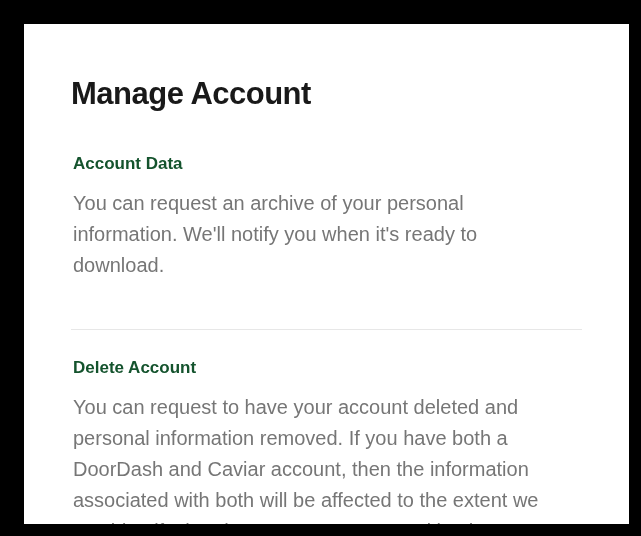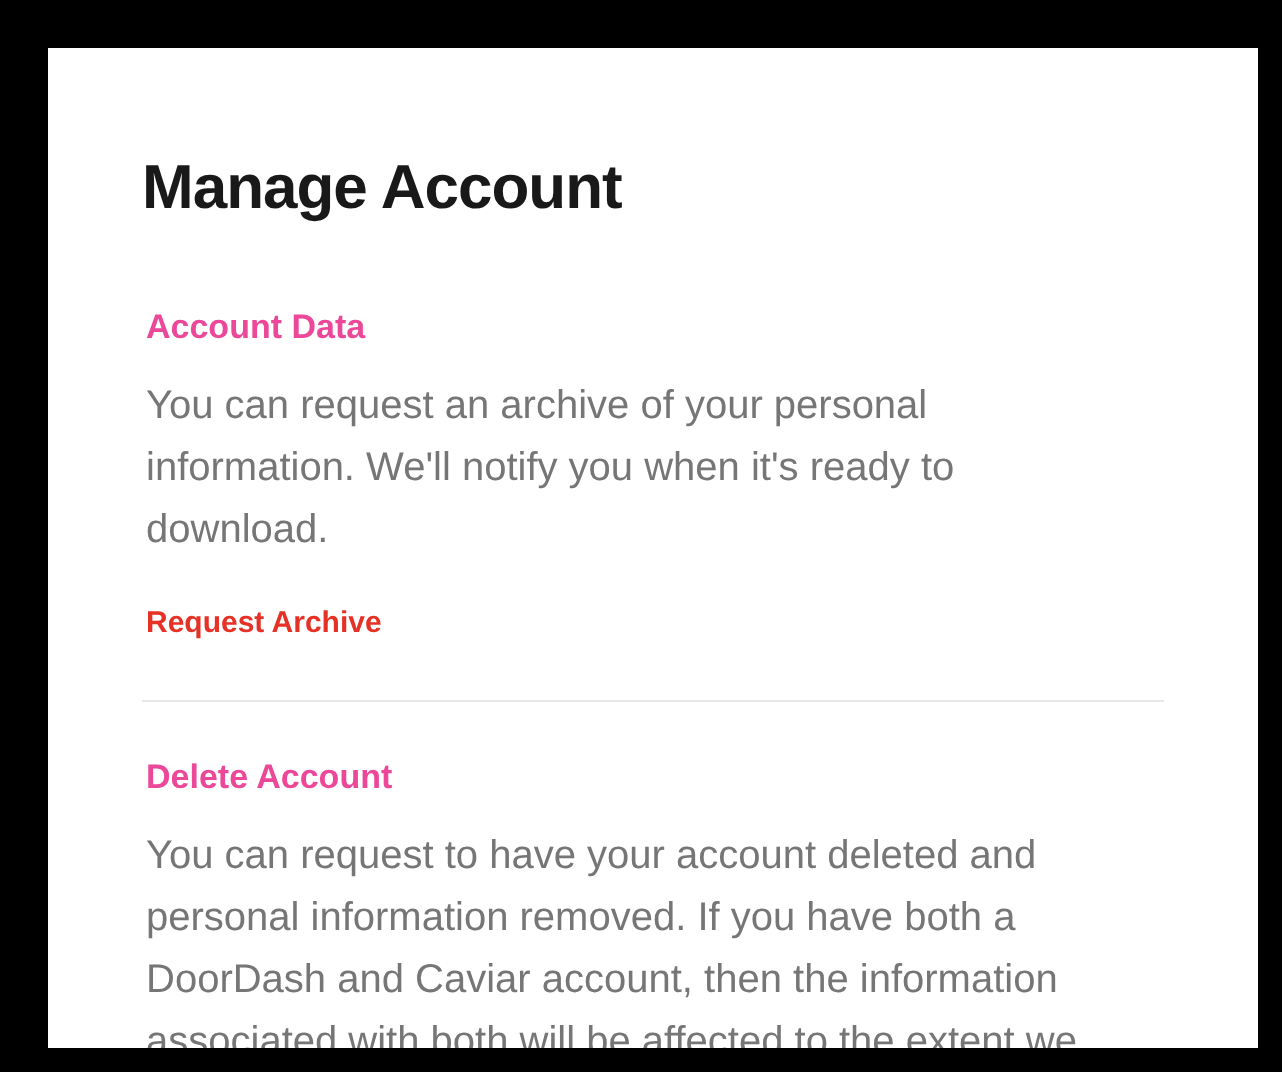--- a/index.html
+++ b/index.html
@@ -34,21 +34,21 @@
       border-bottom: 1px solid #e7e7e7;
     }
     .section:last-of-type {
       border-bottom: none;
       margin-bottom: 0;
       padding-bottom: 0;
     }
     .section-title {
       font-size: 17px;
       font-weight: 700;
-      color: #ec4899;
+      color: #14532d;
       margin-bottom: 14px;
     }
     .section-description {
       font-size: 20px;
       line-height: 1.55;
       color: #767676;
       margin-bottom: 20px;
       max-width: 470px;
     }
     .action-link {
@@ -66,21 +66,20 @@
   </style>
 </head>
 <body>
 
 <div class="card">
   <h1 class="page-title">Manage Account</h1>
 
   <div class="section">
     <h2 class="section-title">Account Data</h2>
     <p class="section-description">You can request an archive of your personal information. We'll notify you when it's ready to download.</p>
-    <button class="action-link">Request Archive</button>
   </div>
 
   <div class="section">
     <h2 class="section-title">Delete Account</h2>
     <p class="section-description">You can request to have your account deleted and personal information removed. If you have both a DoorDash and Caviar account, then the information associated with both will be affected to the extent we can identify that the accounts are owned by the same user.</p>
     <button class="action-link">Delete Account</button>
   </div>
 </div>
 
 </body></html>

